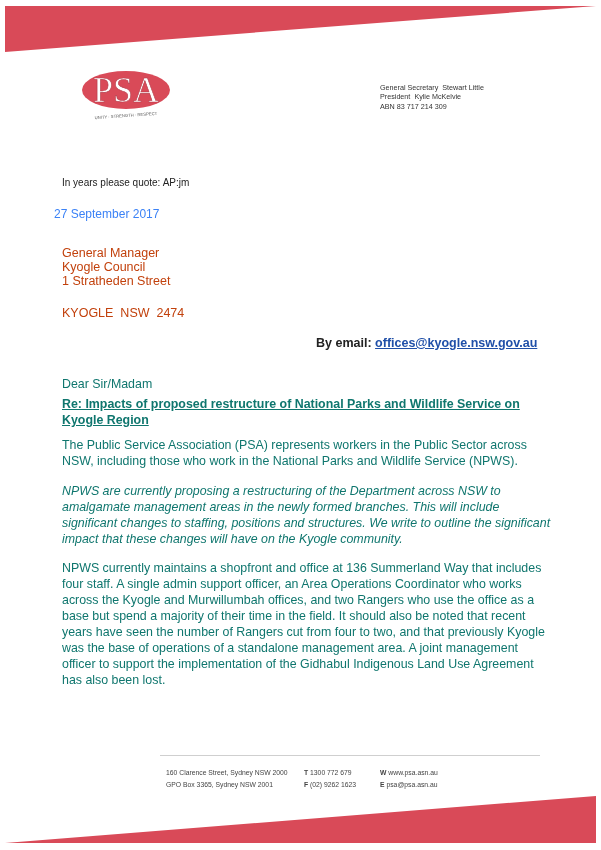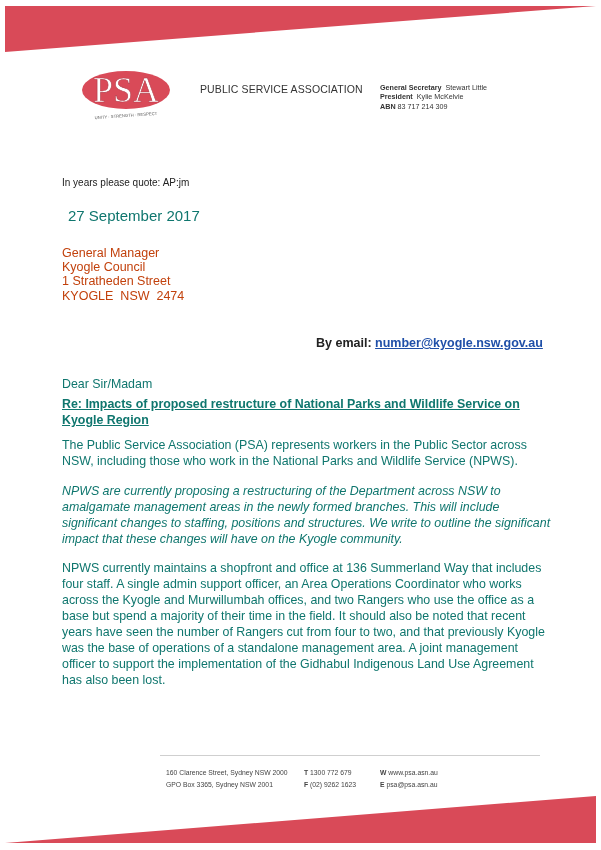--- a/index.html
+++ b/index.html
@@ -8,24 +8,24 @@
       background: #ffffff; color: #222;
       font-family: "Liberation Sans", sans-serif;
     }
     .abs { position: absolute; }
     .band-top { left: 0; top: 0; width: 601px; height: 60px; }
     .band-bottom { left: 0; top: 790px; width: 601px; height: 60px; }
 
     .logo { left: 78px; top: 66px; width: 100px; height: 56px; }
     .org-name { left: 200px; top: 83px; font-size: 10.5px; line-height: 13px; color: #333; letter-spacing: 0.1px; }
     .officers { left: 380px; top: 83px; font-size: 7.2px; line-height: 9.3px; color: #333; }
-    .officers b { font-weight: bold; }
+    .officers b { font-weight: normal; }
 
     .ref { left: 62px; top: 177px; font-size: 10px; color: #222; }
-    .date { left: 68px; top: 207px; font-size: 15px; color: #0f766e; }
+    .date { left: 54px; top: 207px; font-size: 12px; color: #3b82f6; }
     .addr { left: 62px; top: 246px; font-size: 12.5px; line-height: 14.2px; color: #c2410c; }
 
     .byemail { left: 316px; top: 336px; font-size: 12.5px; font-weight: bold; color: #222; }
     .byemail a { color: #1f4fa8; text-decoration: underline; }
 
     .body-text { left: 62px; width: 490px; font-size: 12.4px; line-height: 16px; color: #0f766e; }
     .salutation { top: 376px; }
     .re { top: 396px; font-weight: bold; text-decoration: underline; }
     .p1 { top: 437px; }
     .p2 { top: 483px; font-style: italic; }
@@ -45,21 +45,20 @@
   <polygon points="5,6 596,6 5,52" fill="#d94a58"></polygon>
 </svg>
 
 <svg class="abs logo" viewBox="0 0 100 56" width="100" height="56">
   <ellipse cx="48" cy="24" rx="44" ry="19" fill="#d94a58"></ellipse>
   <text x="48" y="36" text-anchor="middle" font-family="Liberation Serif, serif" font-size="36" fill="#ffffff" stroke="#b33a48" stroke-width="0.6">PSA</text>
   <text x="48" y="51" text-anchor="middle" font-family="Liberation Sans, sans-serif" font-size="4.2" fill="#555" transform="rotate(-4 48 51)">UNITY · STRENGTH · RESPECT</text>
 </svg>
 
 <div class="abs org-name">
-  <div>PUBLIC SERVICE ASSOCIATION</div>
 </div>
 
 <div class="abs officers">
   <div>
     <b>General Secretary</b>&nbsp;
     <span>Stewart Little</span>
   </div>
   <div>
     <b>President</b>&nbsp;
     <span>Kylie McKelvie</span>
@@ -70,26 +69,26 @@
   </div>
 </div>
 
 <div class="abs ref">In years please quote: AP:jm</div>
 <div class="abs date">27 September 2017</div>
 
 <div class="abs addr">
   <div>General Manager</div>
   <div>Kyogle Council</div>
   <div>1 Stratheden Street</div>
-  <div style="white-space:pre;">KYOGLE  NSW  2474</div>
+  <div style="white-space:pre;margin-top:17px;">KYOGLE  NSW  2474</div>
 </div>
 
 <div class="abs byemail">
   <span>By email:</span>
-  <a>number@kyogle.nsw.gov.au</a>
+  <a>offices@kyogle.nsw.gov.au</a>
 </div>
 
 <div class="abs body-text salutation">Dear Sir/Madam</div>
 <div class="abs body-text re">Re: Impacts of proposed restructure of National Parks and Wildlife Service on Kyogle Region</div>
 <div class="abs body-text p1">The Public Service Association (PSA) represents workers in the Public Sector across NSW, including those who work in the National Parks and Wildlife Service (NPWS).</div>
 <div class="abs body-text p2">NPWS are currently proposing a restructuring of the Department across NSW to amalgamate management areas in the newly formed branches. This will include significant changes to staffing, positions and structures. We write to outline the significant impact that these changes will have on the Kyogle community.</div>
 <div class="abs body-text p3">NPWS currently maintains a shopfront and office at 136 Summerland Way that includes four staff. A single admin support officer, an Area Operations Coordinator who works across the Kyogle and Murwillumbah offices, and two Rangers who use the office as a base but spend a majority of their time in the field. It should also be noted that recent years have seen the number of Rangers cut from four to two, and that previously Kyogle was the base of operations of a standalone management area. A joint management officer to support the implementation of the Gidhabul Indigenous Land Use Agreement has also been lost.</div>
 
 <div class="abs footer-rule"></div>
 

